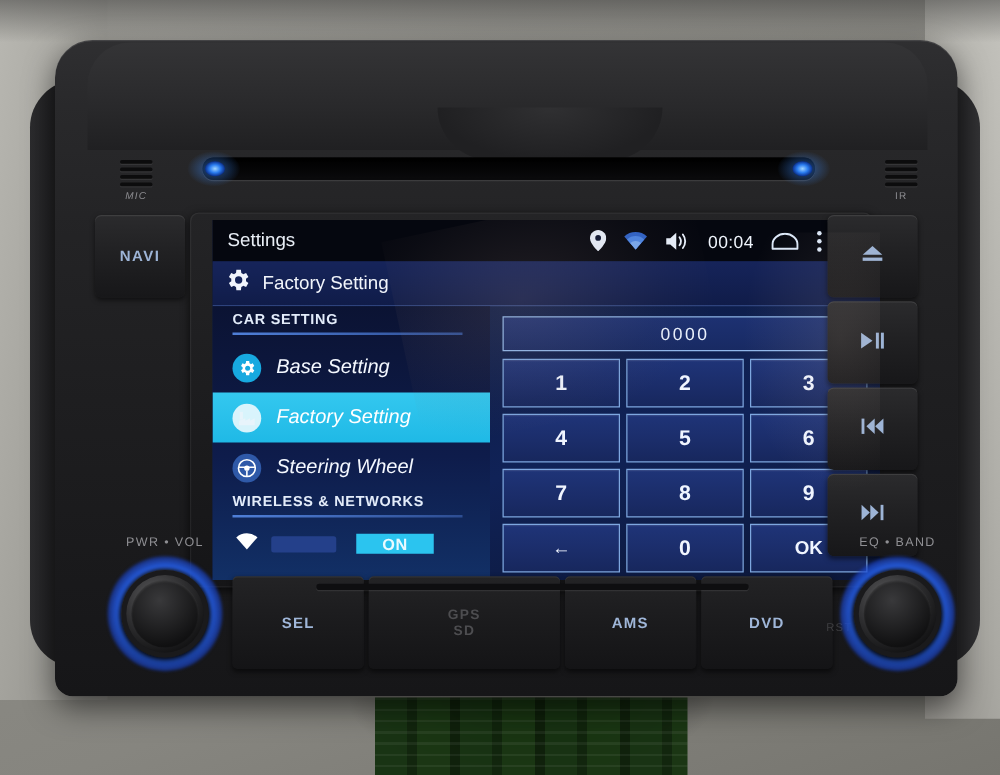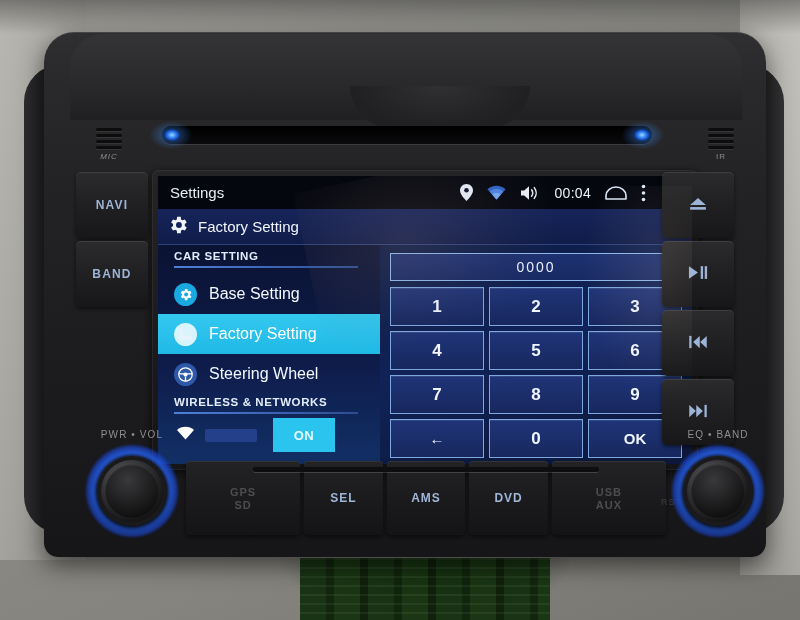--- a/index.html
+++ b/index.html
@@ -119,20 +119,21 @@
     position:absolute; left:108px; top:138px; width:546px; height:300px;
     background: linear-gradient(180deg,#242426,#151517);
     border-radius: 7px;
     box-shadow: inset 0 0 0 1px rgba(255,255,255,.06), 0 2px 8px rgba(0,0,0,.7);
     padding:6px;
   }
   #screen {
     position:relative; width:100%; height:100%;
     background: linear-gradient(165deg,#0b1430 0%, #0d1c46 30%, #102257 62%, #0c1738 100%);
     overflow:hidden;
+    margin-left:12px;
   }
   
   #reflection {
     position:absolute; left:150px; top:-10px; width:250px; height:170px;
     background: radial-gradient(ellipse at 40% 40%, rgba(180,150,140,.16), rgba(120,100,95,.05) 55%, transparent 75%);
     transform: rotate(-12deg);
     pointer-events:none; z-index:6;
   }
   #reflection2{
     position:absolute; right:-20px; top:10px; width:130px; height:210px;
@@ -163,35 +164,35 @@
   #body { position:relative; display:flex; height:calc(100% - 69px); }
   #left {
     width:222px; background: linear-gradient(180deg,#0b1333 0%,#0e1c4b 55%,#123066 100%);
     padding:3px 0 0 0; position:relative;
   }
   .sechead {
     color:#e3ecfa; font-size:11.5px; font-weight:bold; letter-spacing:.6px;
     padding:2px 0 4px 16px;
   }
   .sepline { height:2px; margin:0 22px 6px 16px; background: linear-gradient(90deg,#4f7fd8,#2d4d92); }
-  .row { display:flex; align-items:center; gap:12px; height:40px; padding-left:16px; }
+  .row { display:flex; align-items:center; gap:12px; height:40px; padding-left:16px;font-style:italic; }
   .row.sel { background: linear-gradient(180deg,#34c8ef,#1fb9e6); }
   .row .lab { color:#f4f8ff; font-size:16px; }
   .row.sel .lab { color:#ffffff; }
   .cicon {
     width:23px; height:23px; border-radius:50%;
     background:#17a9e0; display:flex; align-items:center; justify-content:center; flex:0 0 auto;
   }
   .cicon.ghost { background: rgba(255,255,255,.82); }
   .cicon.navy  { background:#2f59a8; }
 
   .wifirow { display:flex; align-items:center; height:30px; padding-left:18px; gap:10px; }
   .wifi-stub { width:52px; height:13px; background:#24408a; border-radius:2px;}
   .toggle-on {
-    margin-left:6px; width:62px; height:34px; background:#2bc4ef;
+    margin-left:6px; width:62px; height:16px; background:#2bc4ef;
     display:flex; align-items:center; justify-content:center;
     color:#eafaff; font-size:13px; font-weight:bold; letter-spacing:.5px;
   }
 
   
   #right { flex:1; padding:8px 10px 6px 10px; display:flex; flex-direction:column; gap:6px; }
   #pinfield {
     height:28px; border:1px solid #8fb6ea;
     background: linear-gradient(180deg,#1d3172,#182a63);
     display:flex; align-items:center; justify-content:center;
@@ -440,21 +441,20 @@
               <div class="key small">OK</div>
             </div>
           </div>
 
         </div>
       </div>
     </div>
 
     <div class="sidecol left">
       <div class="hbtn">NAVI</div>
-      <div class="hbtn">BAND</div>
     </div>
 
     <div class="sidecol right">
       <div class="hbtn">
         <span class="gl">
           <svg width="18" height="14" viewBox="0 0 20 16">
               <path d="M10 1 19 9H1Z" fill="#9db4d6"></path>
               <rect x="1" y="11.5" width="18" height="3" fill="#9db4d6"></rect>
             </svg>
         </span>
@@ -490,33 +490,28 @@
 
     <div id="bottombar">
 
       <div class="knob-wrap l">
         <span class="knob-lbl">PWR • VOL</span>
         <div class="knob-ring"></div>
         <div class="knob"></div>
       </div>
 
       <div id="midbtns">
+        <div class="mbtn">SEL</div>
         <div class="mbtn wide">
           <div class="slot-lip"></div>
           <span class="dim">GPS</span>
           <span class="dim">SD</span>
         </div>
-        <div class="mbtn">SEL</div>
         <div class="mbtn">AMS</div>
         <div class="mbtn">DVD</div>
-        <div class="mbtn wide">
-          <div class="slot-lip"></div>
-          <span class="dim">USB</span>
-          <span class="dim">AUX</span>
-        </div>
       </div>
 
       <div id="reset-lbl">RST</div>
 
       <div class="knob-wrap r">
         <span class="knob-lbl">EQ • BAND</span>
         <div class="knob-ring"></div>
         <div class="knob"></div>
       </div>
 

